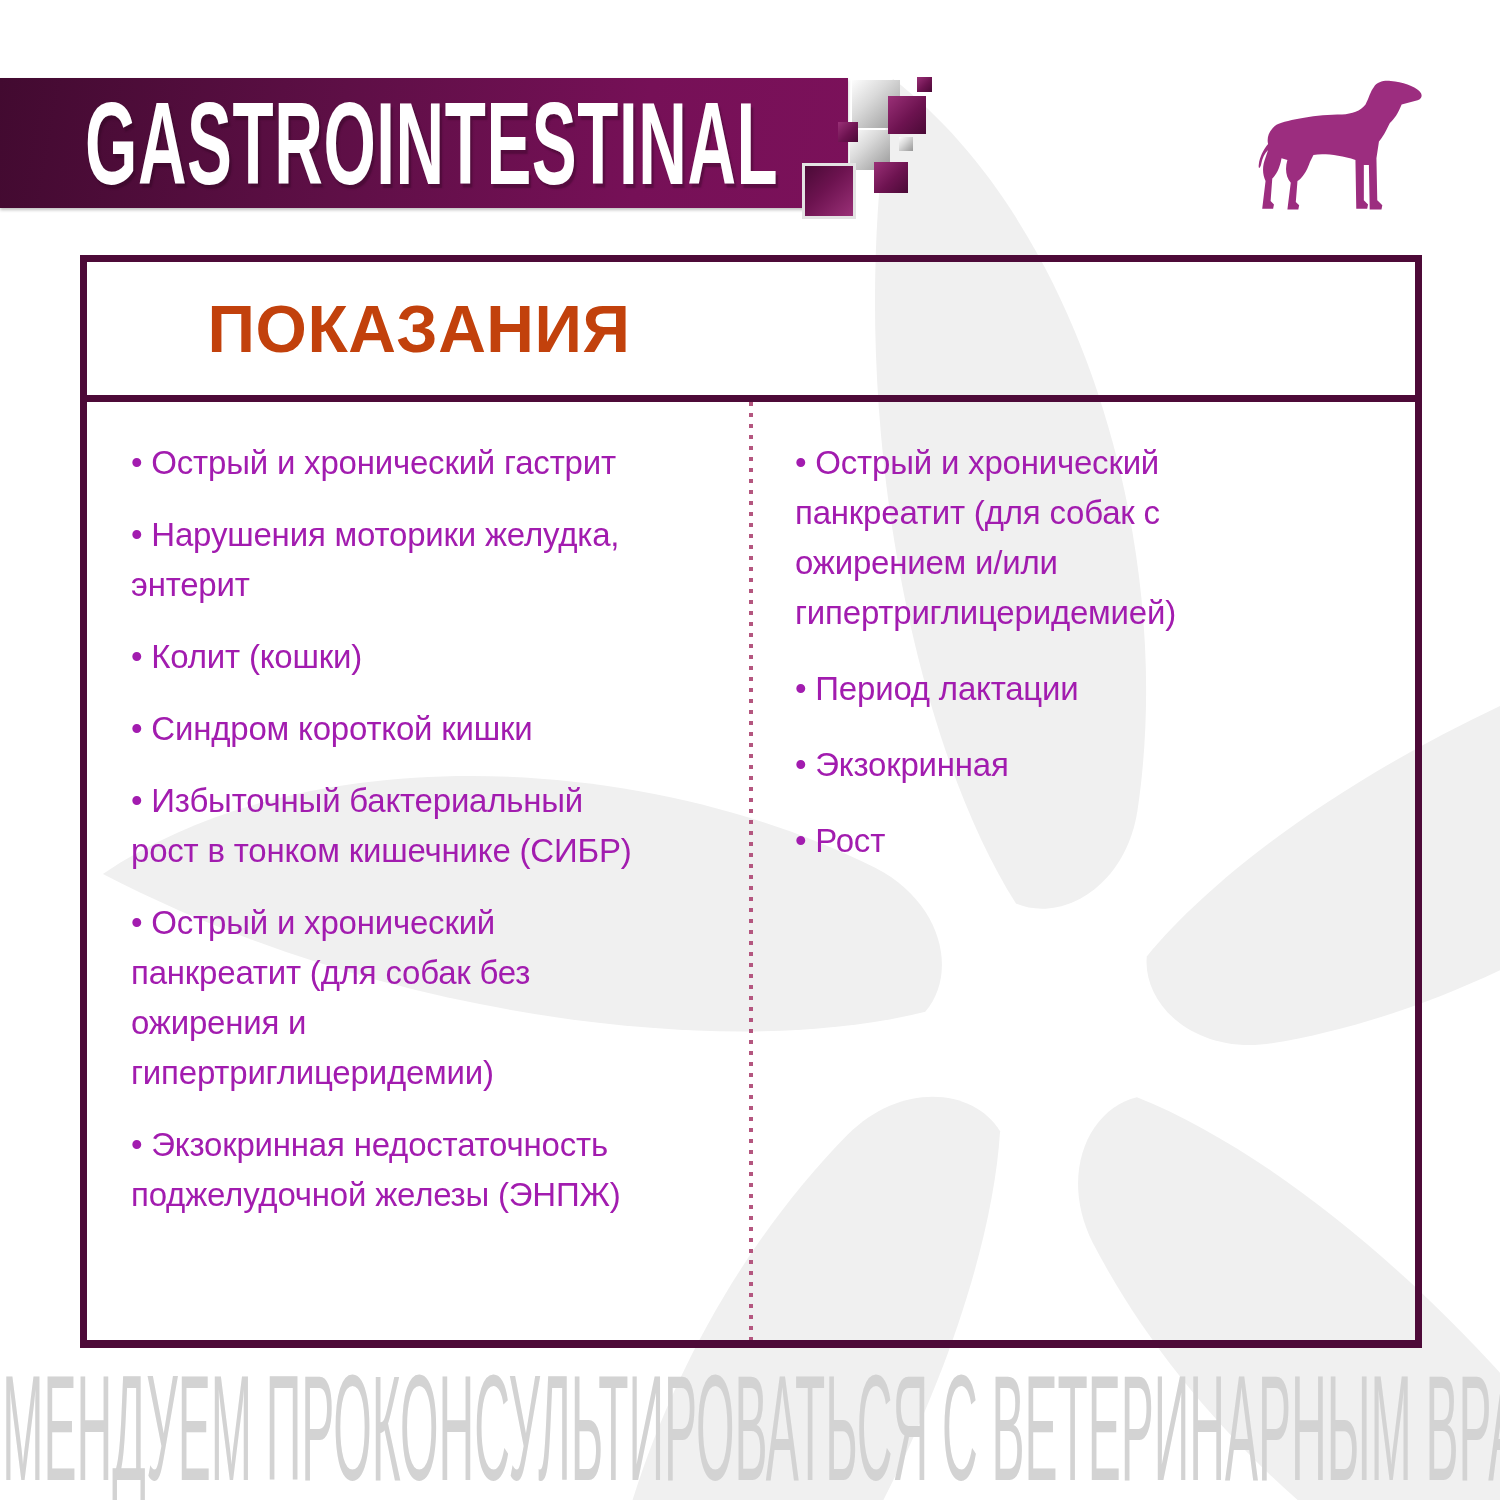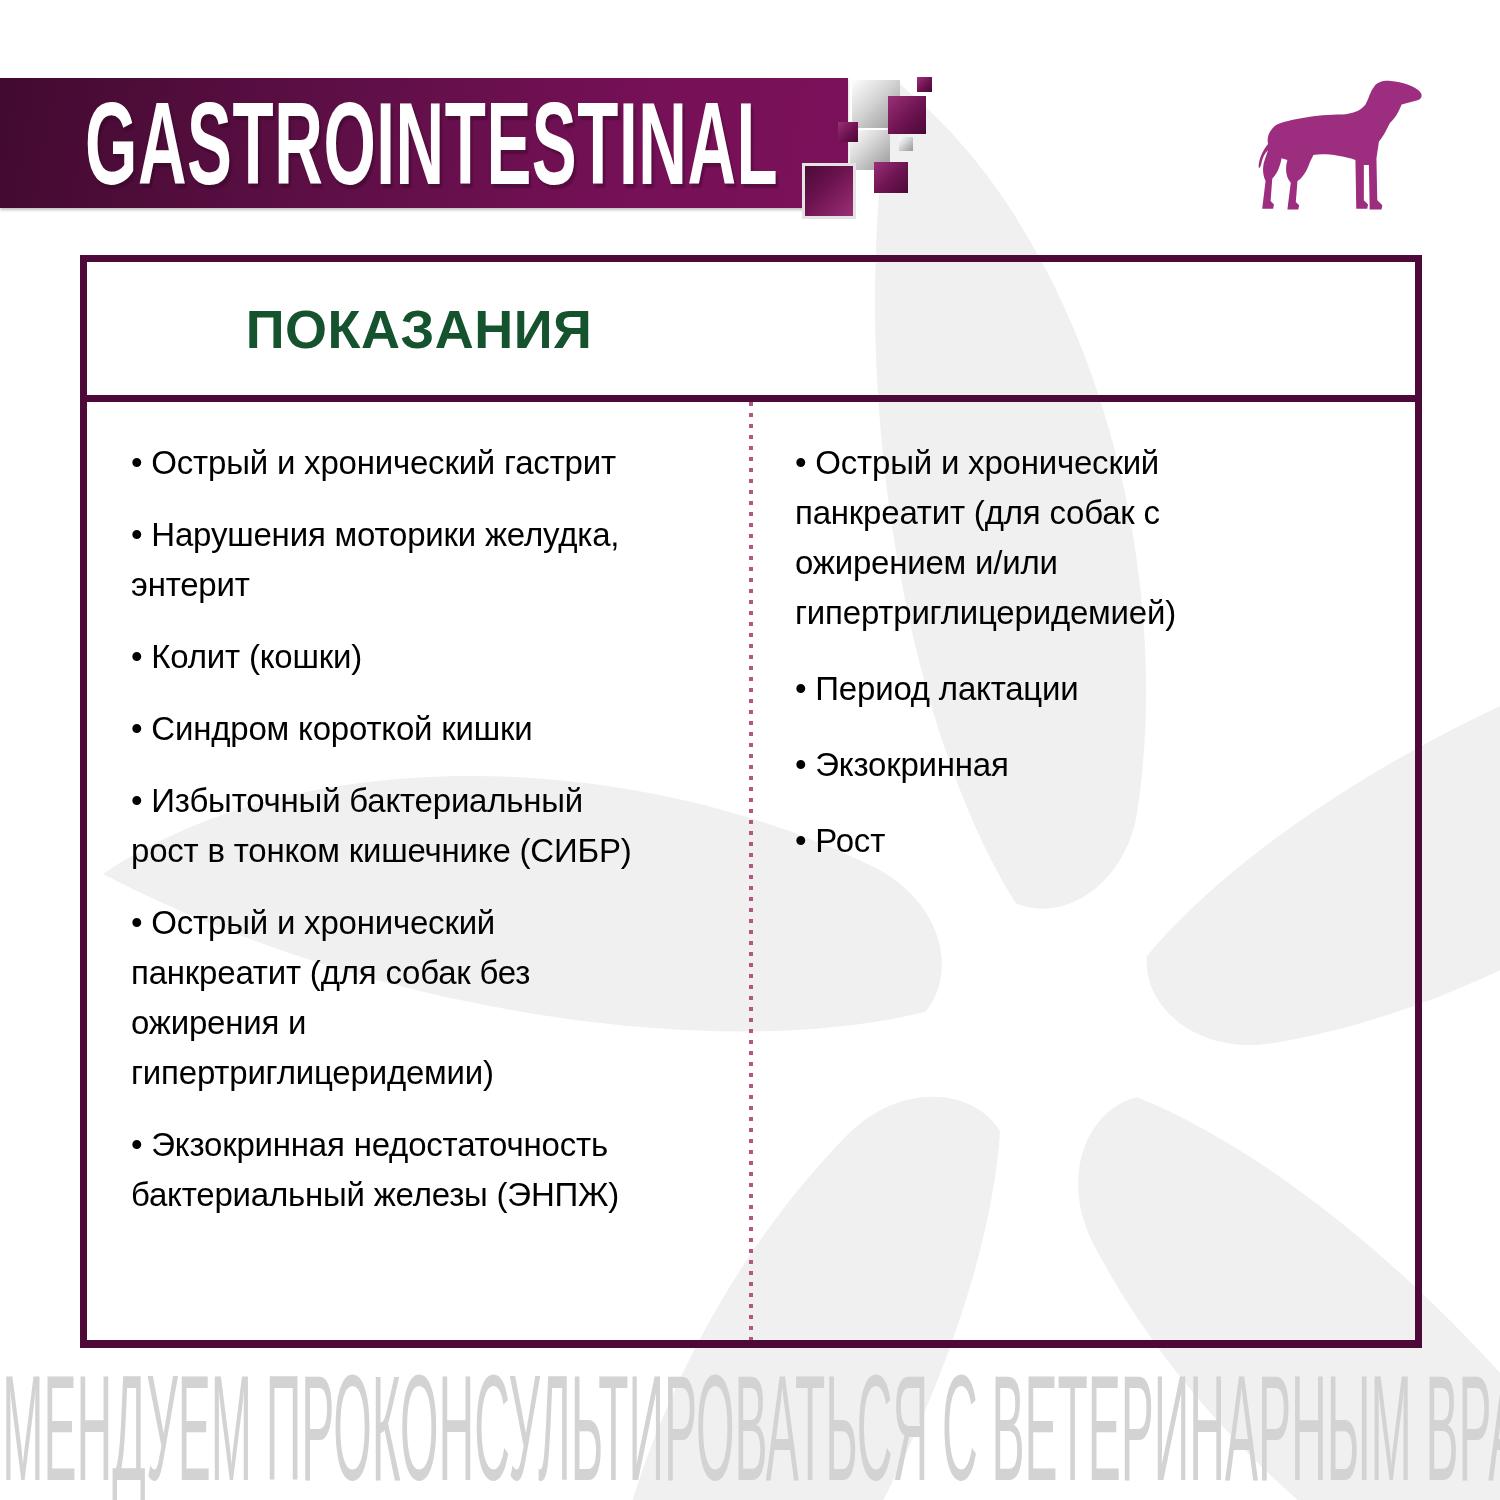--- a/index.html
+++ b/index.html
@@ -42,33 +42,33 @@
   .panel{
     position:absolute;left:80px;top:255px;width:1342px;height:1093px;z-index:2;
     border:7px solid #4d0a38;border-bottom-width:8px;box-sizing:border-box;
     background:transparent;
   }
   .panel-header{
     height:133px;border-bottom:7px solid #4d0a38;
     display:grid;grid-template-columns:1fr 1fr;align-items:center;justify-items:center;
   }
   .col-header{
-    font-size:54px;font-weight:bold;color:#14532d;letter-spacing:0.5px;white-space:nowrap;
+    font-size:66px;font-weight:bold;color:#c2410c;letter-spacing:0.5px;white-space:nowrap;
   }
   .panel-body{
     position:relative;display:grid;grid-template-columns:1fr 1fr;
     height:calc(100% - 140px);
   }
   .col-divider{
     position:absolute;left:calc(50% - 2px);top:0;bottom:0;width:4px;
     background:repeating-linear-gradient(to bottom,#b4567f 0 4px,transparent 4px 11px);
   }
   .col{margin:0;padding:36px 34px 0 44px;list-style:none;}
   .col li{
-    font-size:33px;line-height:50px;color:#000000;letter-spacing:-0.2px;
+    font-size:33px;line-height:50px;color:#a21caf;letter-spacing:-0.2px;
     white-space:pre-line;margin:0 0 22px 0;
   }
   .col-right li{margin-bottom:26px;}
   .col li::before{content:"• ";}
   
   .footer{
     position:absolute;left:0;top:1356px;width:1500px;height:144px;z-index:1;
     display:flex;justify-content:center;align-items:flex-start;
   }
   .footer-text{
@@ -156,21 +156,21 @@
 энтерит</li>
       <li>Колит (кошки)</li>
       <li>Синдром короткой кишки</li>
       <li>Избыточный бактериальный
 рост в тонком кишечнике (СИБР)</li>
       <li>Острый и хронический
 панкреатит (для собак без
 ожирения и
 гипертриглицеридемии)</li>
       <li>Экзокринная недостаточность
-бактериальный железы (ЭНПЖ)</li>
+поджелудочной железы (ЭНПЖ)</li>
     </ul>
     <ul class="col col-right">
       <li>Острый и хронический
 панкреатит (для собак с
 ожирением и/или
 гипертриглицеридемией)</li>
       <li>Период лактации</li>
       <li>Экзокринная</li>
       <li>Рост</li>
     </ul>

